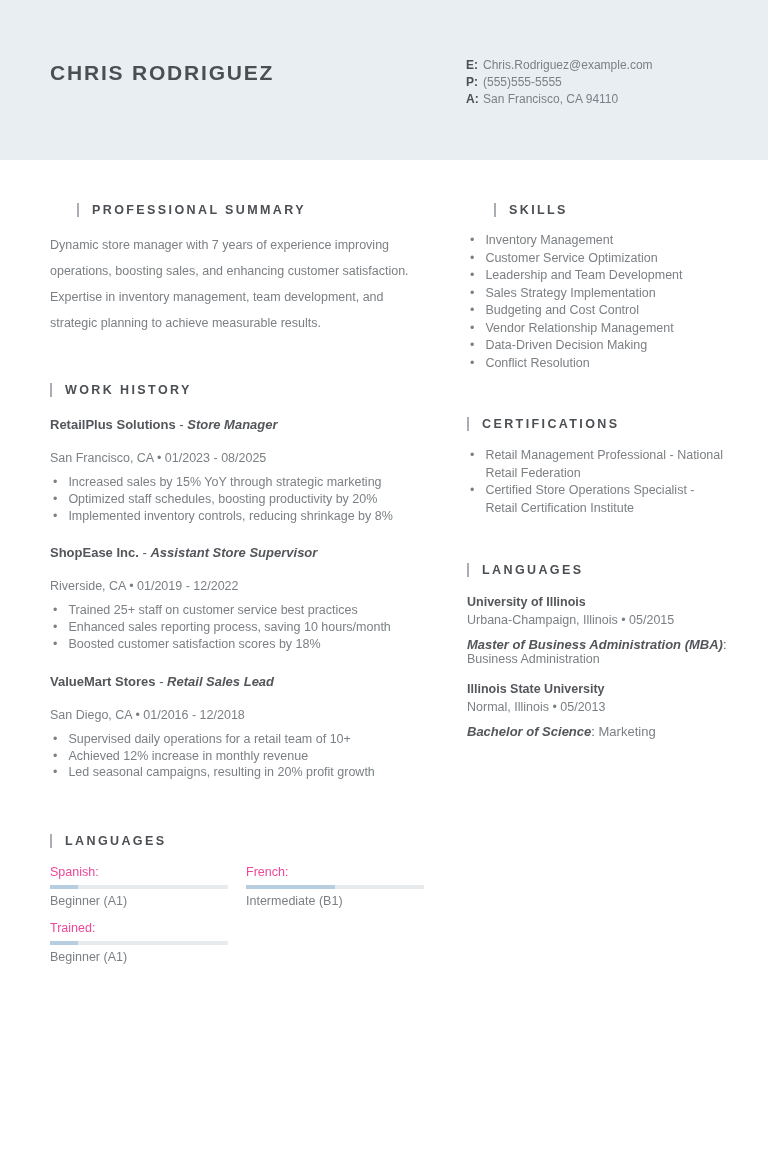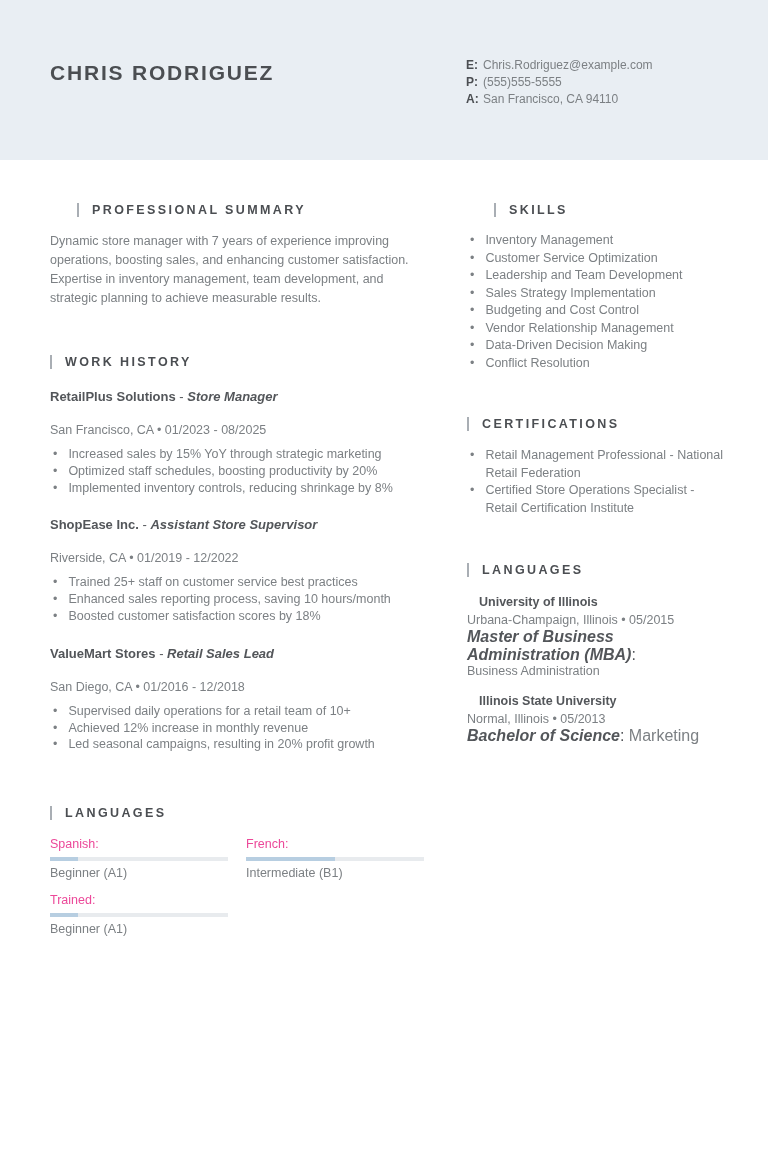--- a/index.html
+++ b/index.html
@@ -13,21 +13,21 @@
           letter-spacing:1.8px; color:#4b4e52; }
   .contact { position:absolute; left:466px; top:57px; font-size:12px; line-height:17px; color:#7c8084; }
   .contact-row { display:flex; }
   .contact-label { font-weight:bold; color:#4b4e52; width:17px; flex:0 0 17px; }
   .columns { display:flex; padding-left:50px; }
   .col-left { width:381px; flex:0 0 381px; }
   .col-right { width:260px; flex:0 0 260px; margin-left:36px; }
   .sec-head { display:flex; align-items:center; font-size:12.5px; font-weight:bold;
               letter-spacing:2.4px; color:#4b4e52; }
   .sec-head .pipe { width:2px; height:14px; background:#a9aeb4; margin-right:13px; flex:0 0 2px; }
-  .summary-text { margin-top:15px; font-size:12.5px; line-height:19px; color:#7c8084; }
+  .summary-text { margin-top:15px; font-size:12.5px; line-height:26px; color:#7c8084; }
   .mt-first { margin-top:43px;padding-left:27px; }
   .mt-wh { margin-top:47px; }
   .mt-lang { margin-top:53px; }
   .mt-cert { margin-top:45px; }
   .mt-edu { margin-top:46px; }
   .job { margin-top:20px; }
   .job + .job { margin-top:21px; }
   .job-title { font-size:13px; font-weight:bold; color:#53565a; }
   .job-title .sep { font-weight:normal; }
   .job-title .role { font-style:italic; }
@@ -35,24 +35,24 @@
   ul.blist { list-style:none; margin:9px 0 0 0; padding:0; }
   ul.blist li { display:flex; font-size:12.5px; line-height:16.8px; color:#7c8084; }
   ul.blist .dot { margin:0 11px 0 3px; flex:0 0 auto; }
   ul.blist.wide li { line-height:17.5px; }
   .lang-grid { margin-top:17px; display:grid; grid-template-columns:178px 178px;
                column-gap:18px; row-gap:13px; }
   .lang-name { font-size:12.5px; color:#ec4899; }
   .bar-track { margin-top:6px; width:178px; height:4px; background:#e8ebee; }
   .bar-fill { height:4px; background:#b7cee1; }
   .lang-level { margin-top:5px; font-size:12.5px; color:#7c8084; }
-  .school-name { margin-top:18px; font-size:12.5px; font-weight:bold; color:#53565a;margin-left:12px; }
+  .school-name { margin-top:18px; font-size:12.5px; font-weight:bold; color:#53565a; }
   .school-name.second { margin-top:16px; }
   .school-meta { margin-top:4px; font-size:12.5px; color:#7c8084; }
-  .degree { margin-top:1px; font-size:16px; color:#7c8084; }
+  .degree { margin-top:10px; font-size:13px; color:#7c8084; }
   .degree .deg-bold { font-weight:bold; font-style:italic; color:#53565a; }
   .degree .colon { color:#53565a; }
   .degree-field { font-size:12.5px; color:#7c8084; }
 </style>
 </head>
 <body>
 
 <div class="page">
   <div class="accent-bar"></div>
 

